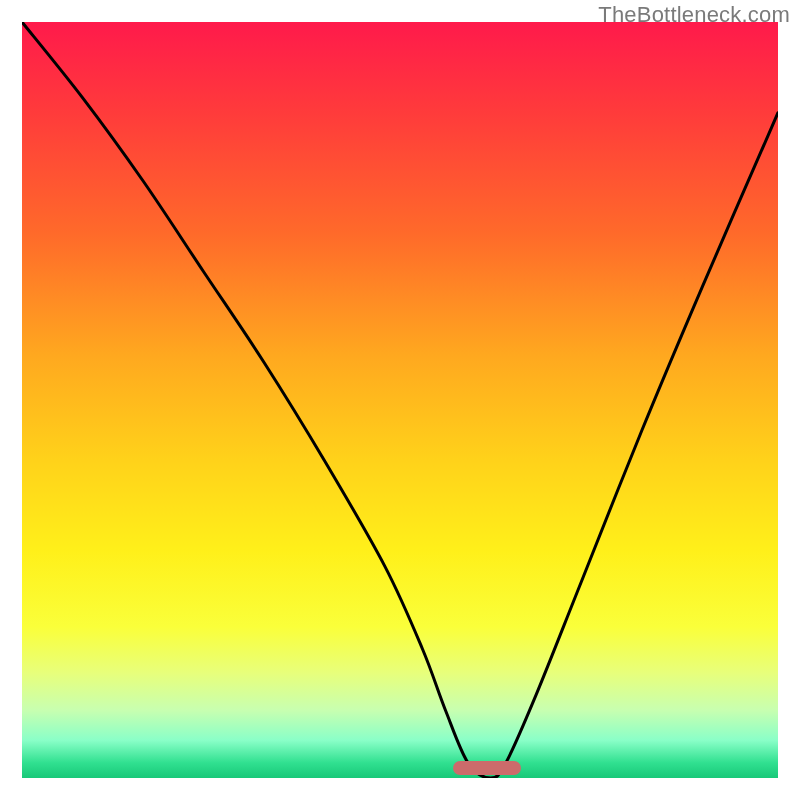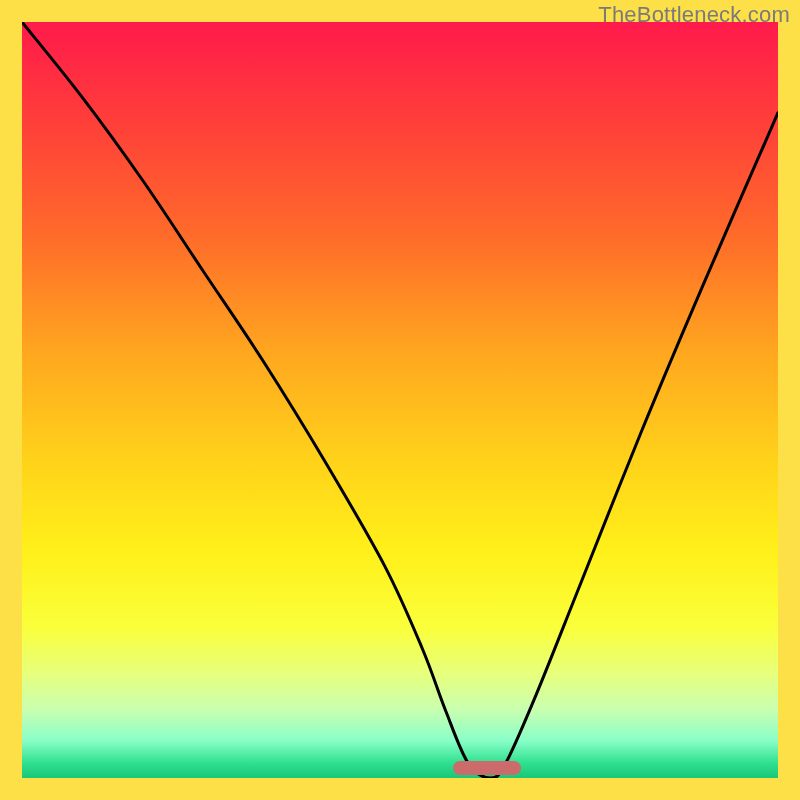--- a/index.html
+++ b/index.html
@@ -8,21 +8,21 @@
     width: 800px;
     height: 800px;
     background: #000;
     overflow: hidden;
     font-family: Arial, Helvetica, sans-serif;
   }
   .frame {
     position: relative;
     width: 800px;
     height: 800px;
-    background: #fde047;
+    background: #ffffff;
   }
   .plot-area {
     position: absolute;
     left: 22px;
     top: 22px;
     width: 756px;
     height: 756px;
     background: linear-gradient(
       to bottom,
       #ff1a4b 0%,

